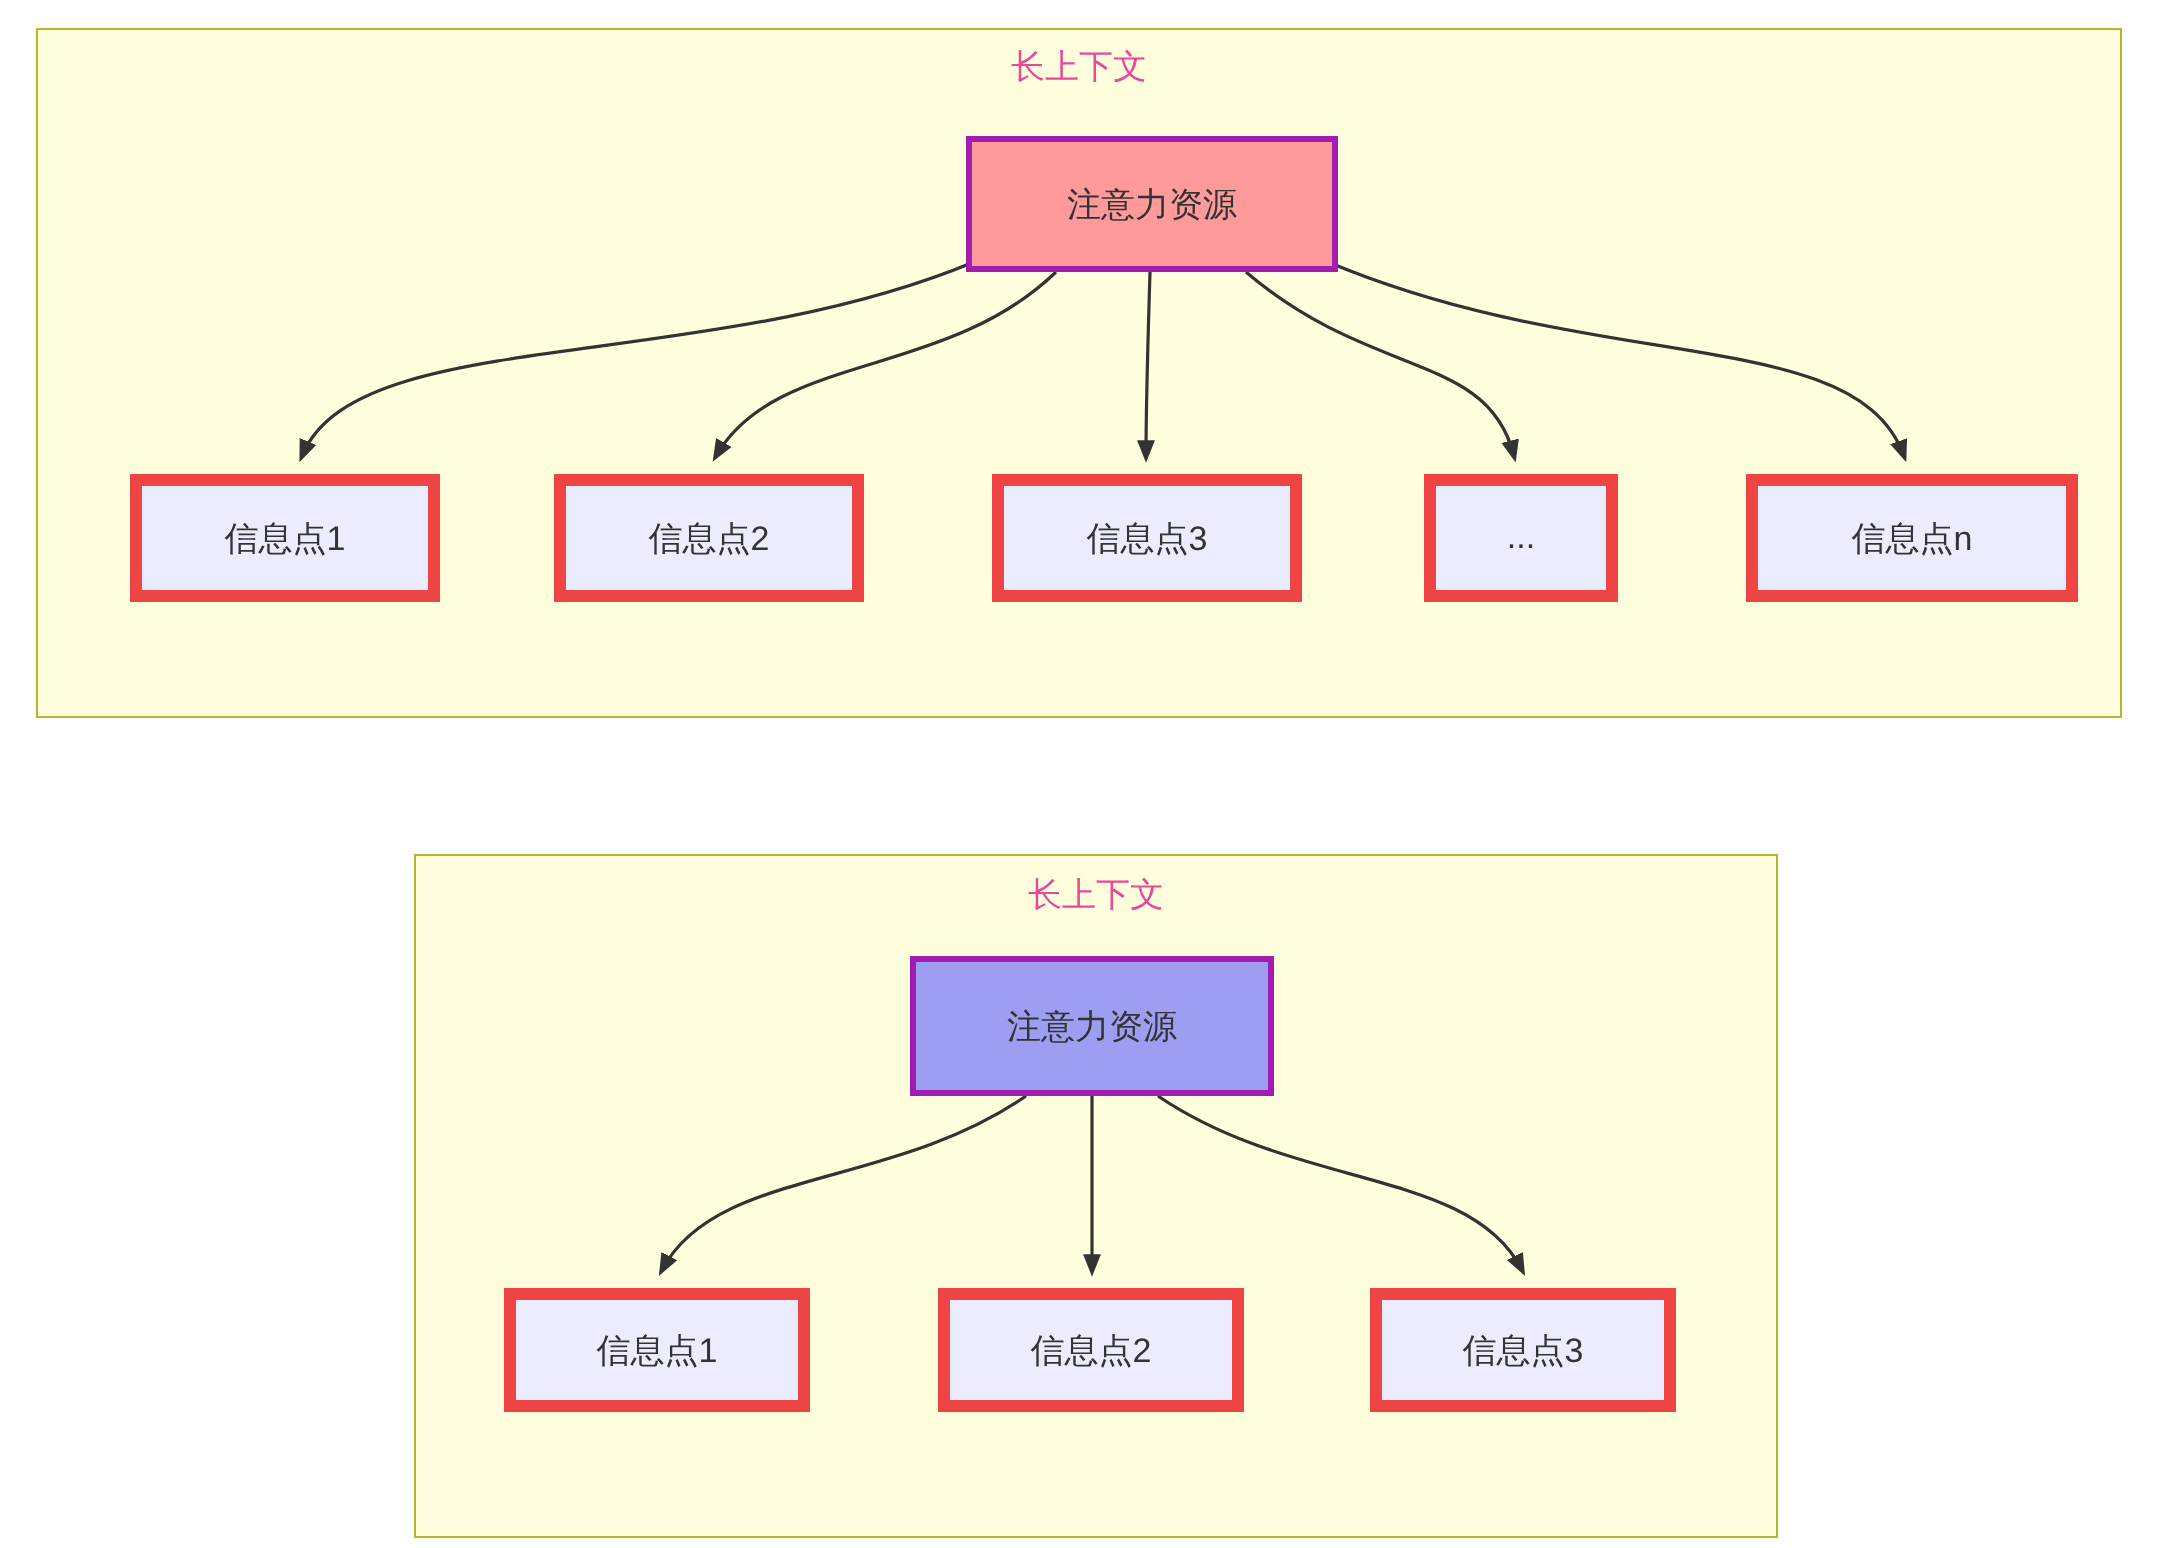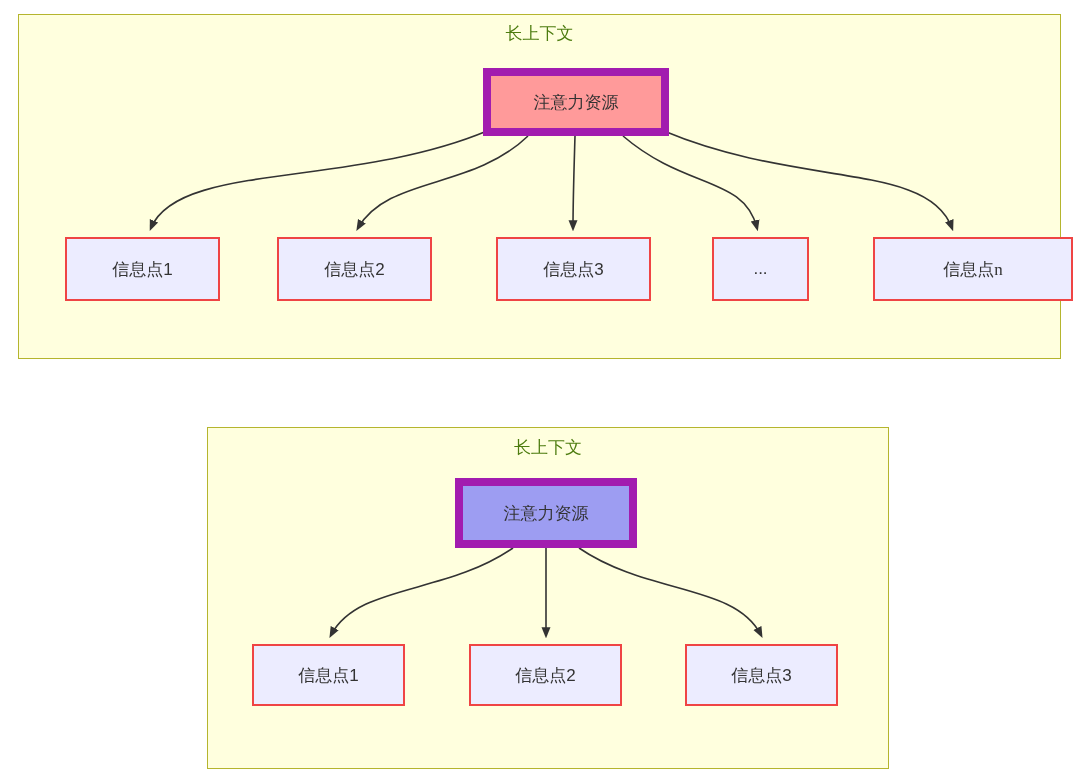--- a/index.html
+++ b/index.html
@@ -19,21 +19,21 @@
   .panel {
     position: absolute;
     background: #ffffde;
     border: 1px solid #b5b52e;
     box-sizing: border-box;
   }
   .panel-title {
     position: absolute;
     text-align: center;
     font-size: 17px;
-    color: #4d7c0f;
+    color: #ec4899;
     z-index: 3;
   }
   .edges {
     position: absolute;
     left: 0;
     top: 0;
     z-index: 2;
     pointer-events: none;
   }
   .node {
@@ -41,37 +41,37 @@
     display: flex;
     align-items: center;
     justify-content: center;
     font-size: 17px;
     box-sizing: border-box;
     z-index: 3;
     white-space: nowrap;
   }
   .info-node {
     background: #ececff;
-    border: 2px solid #ef4444;
+    border: 6px solid #ef4444;
   }
   .attention-node {
-    border: 8px solid #a21caf;
+    border: 3px solid #a21caf;
   }
   .attn-pink   { background: #ff9a9a; }
   .attn-purple { background: #9d9df2; }
 
   
   .panel-long        { left: 18px;  top: 14px;  width: 1043px; height: 345px; }
   .title-long        { left: 18px;  top: 22px;  width: 1043px; }
   .long-attn         { left: 483px; top: 68px;  width: 186px;  height: 68px; }
   .long-p0           { left: 65px;  top: 237px; width: 155px;  height: 64px; }
   .long-p1           { left: 277px; top: 237px; width: 155px;  height: 64px; }
   .long-p2           { left: 496px; top: 237px; width: 155px;  height: 64px; }
   .long-p3           { left: 712px; top: 237px; width: 97px;   height: 64px; }
-  .long-p4           { left: 873px; top: 237px; width: 200px;  height: 64px; font-family: Liberation Serif, serif; }
+  .long-p4           { left: 873px; top: 237px; width: 166px;  height: 64px; }
 
   
   .panel-short       { left: 207px; top: 427px; width: 682px;  height: 342px; }
   .title-short       { left: 207px; top: 436px; width: 682px; }
   .short-attn        { left: 455px; top: 478px; width: 182px;  height: 70px; }
   .short-p0          { left: 252px; top: 644px; width: 153px;  height: 62px; }
   .short-p1          { left: 469px; top: 644px; width: 153px;  height: 62px; }
   .short-p2          { left: 685px; top: 644px; width: 153px;  height: 62px; }
 </style>
 </head>

